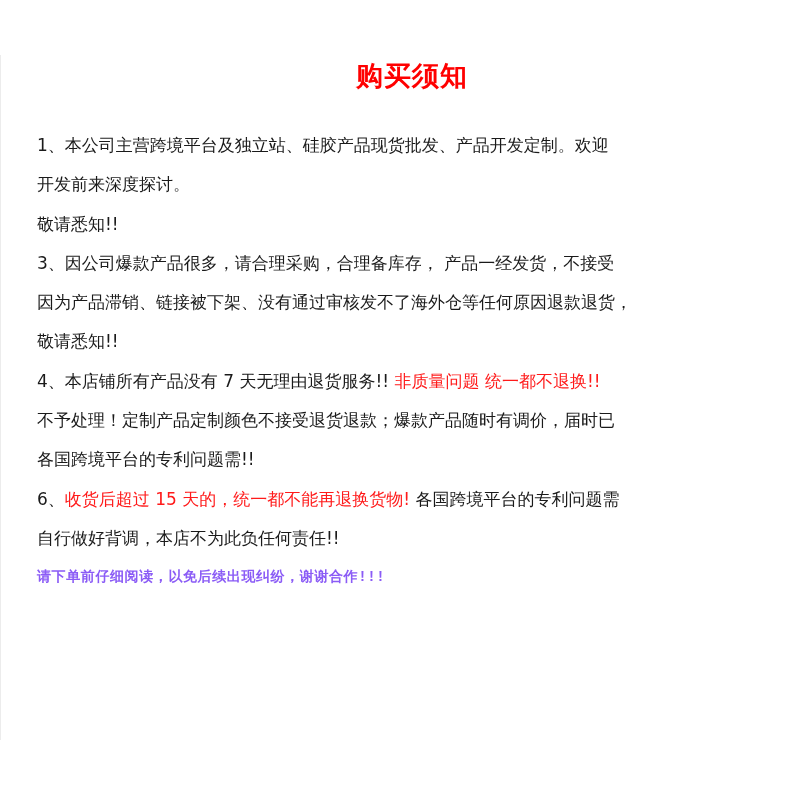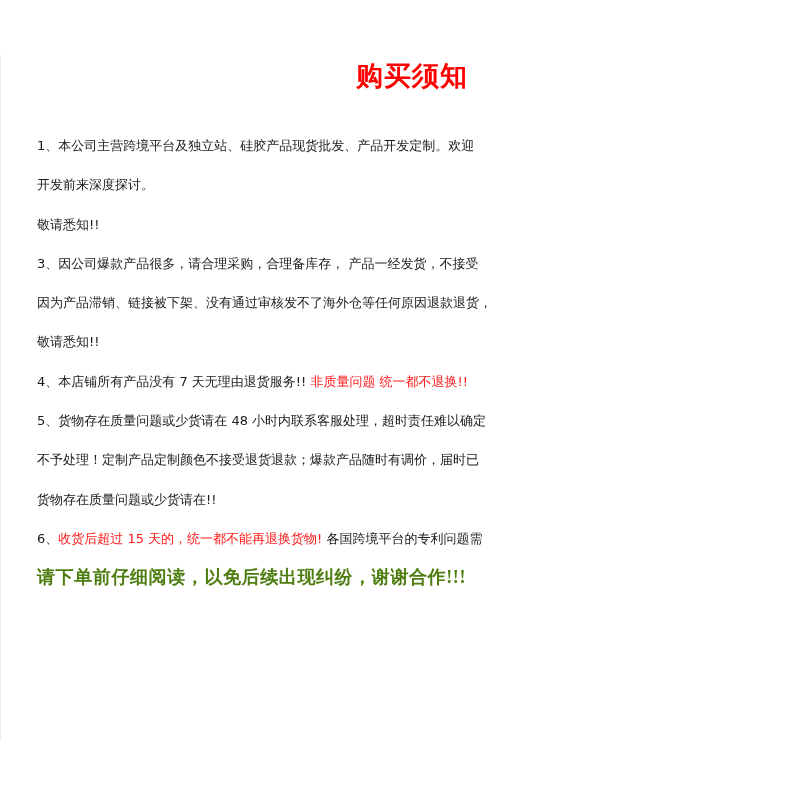--- a/index.html
+++ b/index.html
@@ -3,39 +3,39 @@
   <meta charset="utf-8">
   <style>
     html, body { margin: 0; padding: 0; background: #ffffff; }
     body { width: 800px; height: 800px; position: relative; overflow: hidden;
       font-family: "DejaVu Sans", "Liberation Sans", sans-serif; }
     .left-rule { position: absolute; left: 0; top: 55px; width: 1px; height: 685px; background: #ececec; }
     .title { position: absolute; top: 58px; left: 12px; width: 800px; text-align: center;
       font-family: "DejaVu Serif", "Liberation Serif", serif; font-weight: bold;
       font-size: 27px; color: #ff0000; letter-spacing: 1px; }
     .body { position: absolute; top: 126px; left: 37px; width: 740px; }
-    .line { height: 39.3px; line-height: 39.3px; font-size: 13px; color: #1a1a1a; white-space: nowrap; }
+    .line { height: 39.3px; line-height: 39.3px; font-size: 17px; color: #1a1a1a; white-space: nowrap; }
     .num { color: #1a1a1a; }
     .red { color: #ff1a1a; }
-    .final { font-family: Liberation Serif, serif; font-weight: bold;
-      color: #4d7c0f; font-size: 18px; letter-spacing: 0.6px; }
+    .final { font-family: Liberation Mono, monospace; font-weight: bold;
+      color: #8b5cf6; font-size: 14px; letter-spacing: 0.6px; }
   </style>
 </head>
 <body>
 
 <div class="left-rule"></div>
 
 <div class="title">购买须知</div>
 
 <div class="body" id="notice-body">
     <div class="line"><span class="num">1</span><span class="">、本公司主营跨境平台及独立站、硅胶产品现货批发、产品开发定制。欢迎</span></div>
     <div class="line"><span class="">开发前来深度探讨。</span></div>
     <div class="line"><span class="">敬请悉知!!</span></div>
     <div class="line"><span class="num">3</span><span class="">、因公司爆款产品很多，请合理采购，合理备库存， 产品一经发货，不接受</span></div>
     <div class="line"><span class="">因为产品滞销、链接被下架、没有通过审核发不了海外仓等任何原因退款退货，</span></div>
     <div class="line"><span class="">敬请悉知!!</span></div>
     <div class="line"><span class="num">4</span><span class="">、本店铺所有产品没有 7 天无理由退货服务!! </span><span class="red">非质量问题 统一都不退换!!</span></div>
-    <div class="line"><span class="num">5</span><span class="">、货物存在质量问题或少货请在 48 小时内联系客服处理，超时责任难以确定</span></div>
     <div class="line"><span class="">不予处理！定制产品定制颜色不接受退货退款；爆款产品随时有调价，届时已</span></div>
-    <div class="line"><span class="">货物存在质量问题或少货请在!!</span></div>
+    <div class="line"><span class="">各国跨境平台的专利问题需!!</span></div>
     <div class="line"><span class="num">6</span><span class="">、</span><span class="red">收货后超过 15 天的，统一都不能再退换货物!</span><span class=""> 各国跨境平台的专利问题需</span></div>
+    <div class="line"><span class="">自行做好背调，本店不为此负任何责任!!</span></div>
     <div class="line final">请下单前仔细阅读，以免后续出现纠纷，谢谢合作!!!</div>
   </div>
 
 </body></html>

